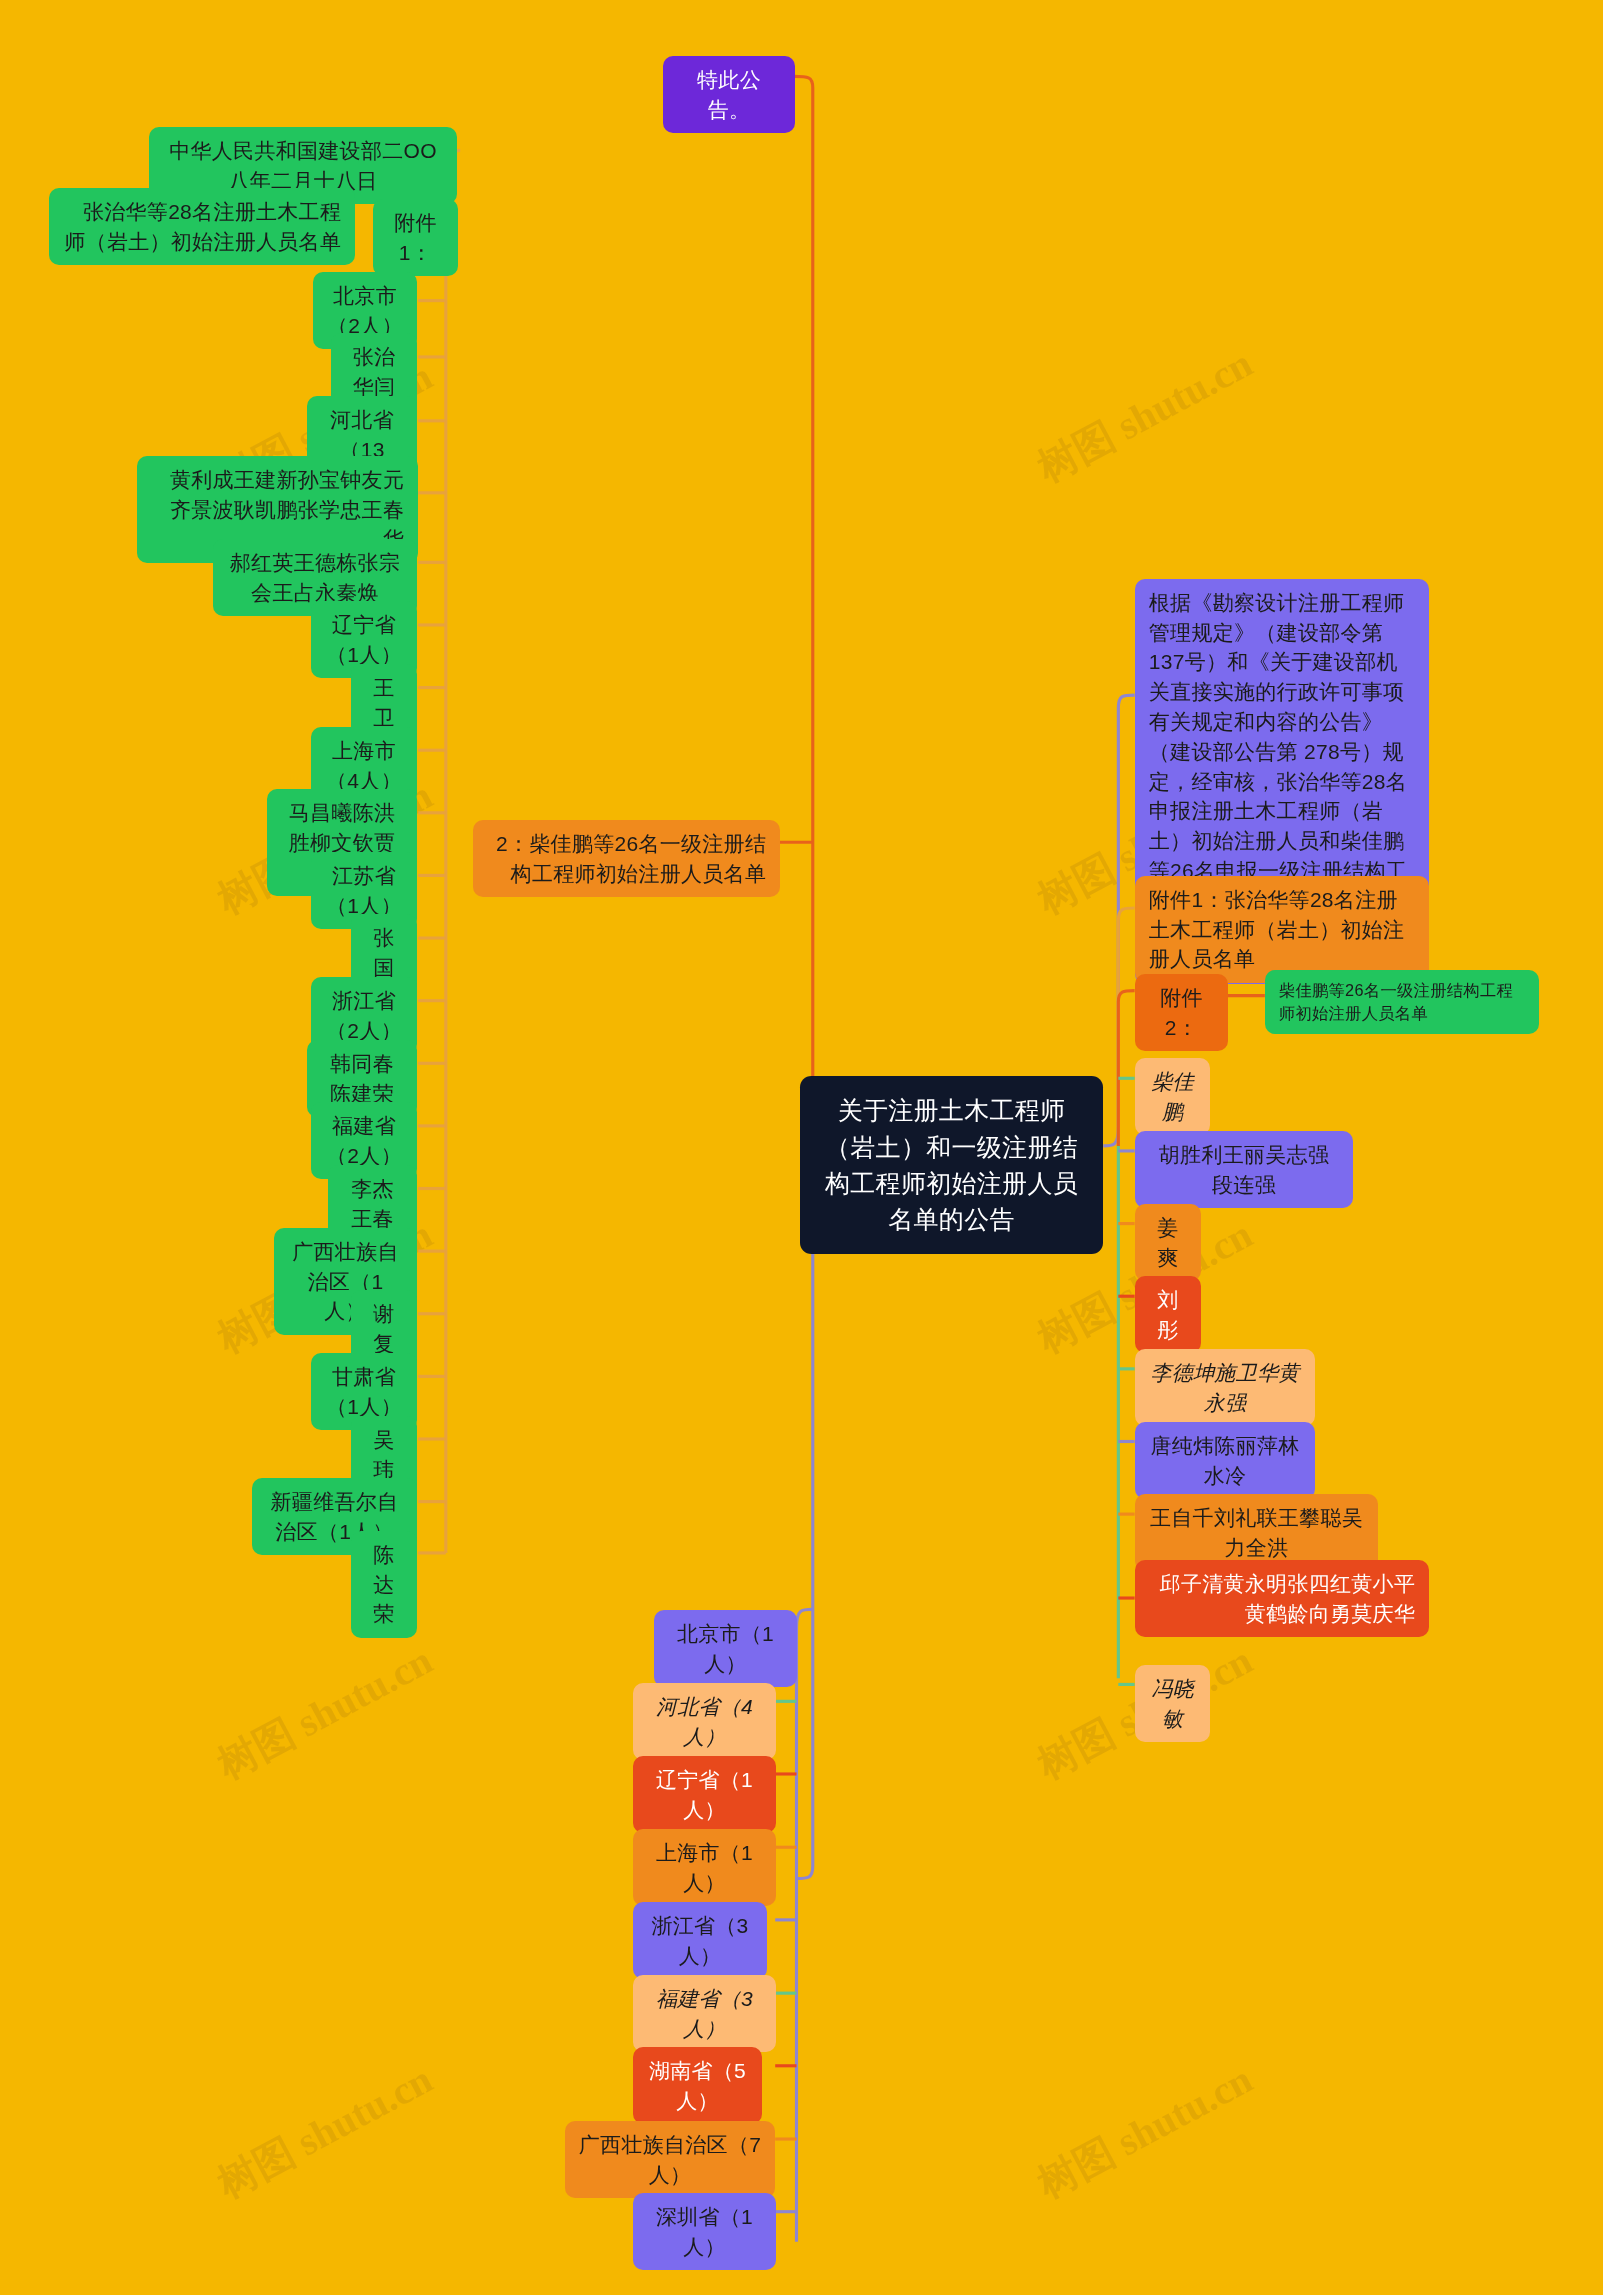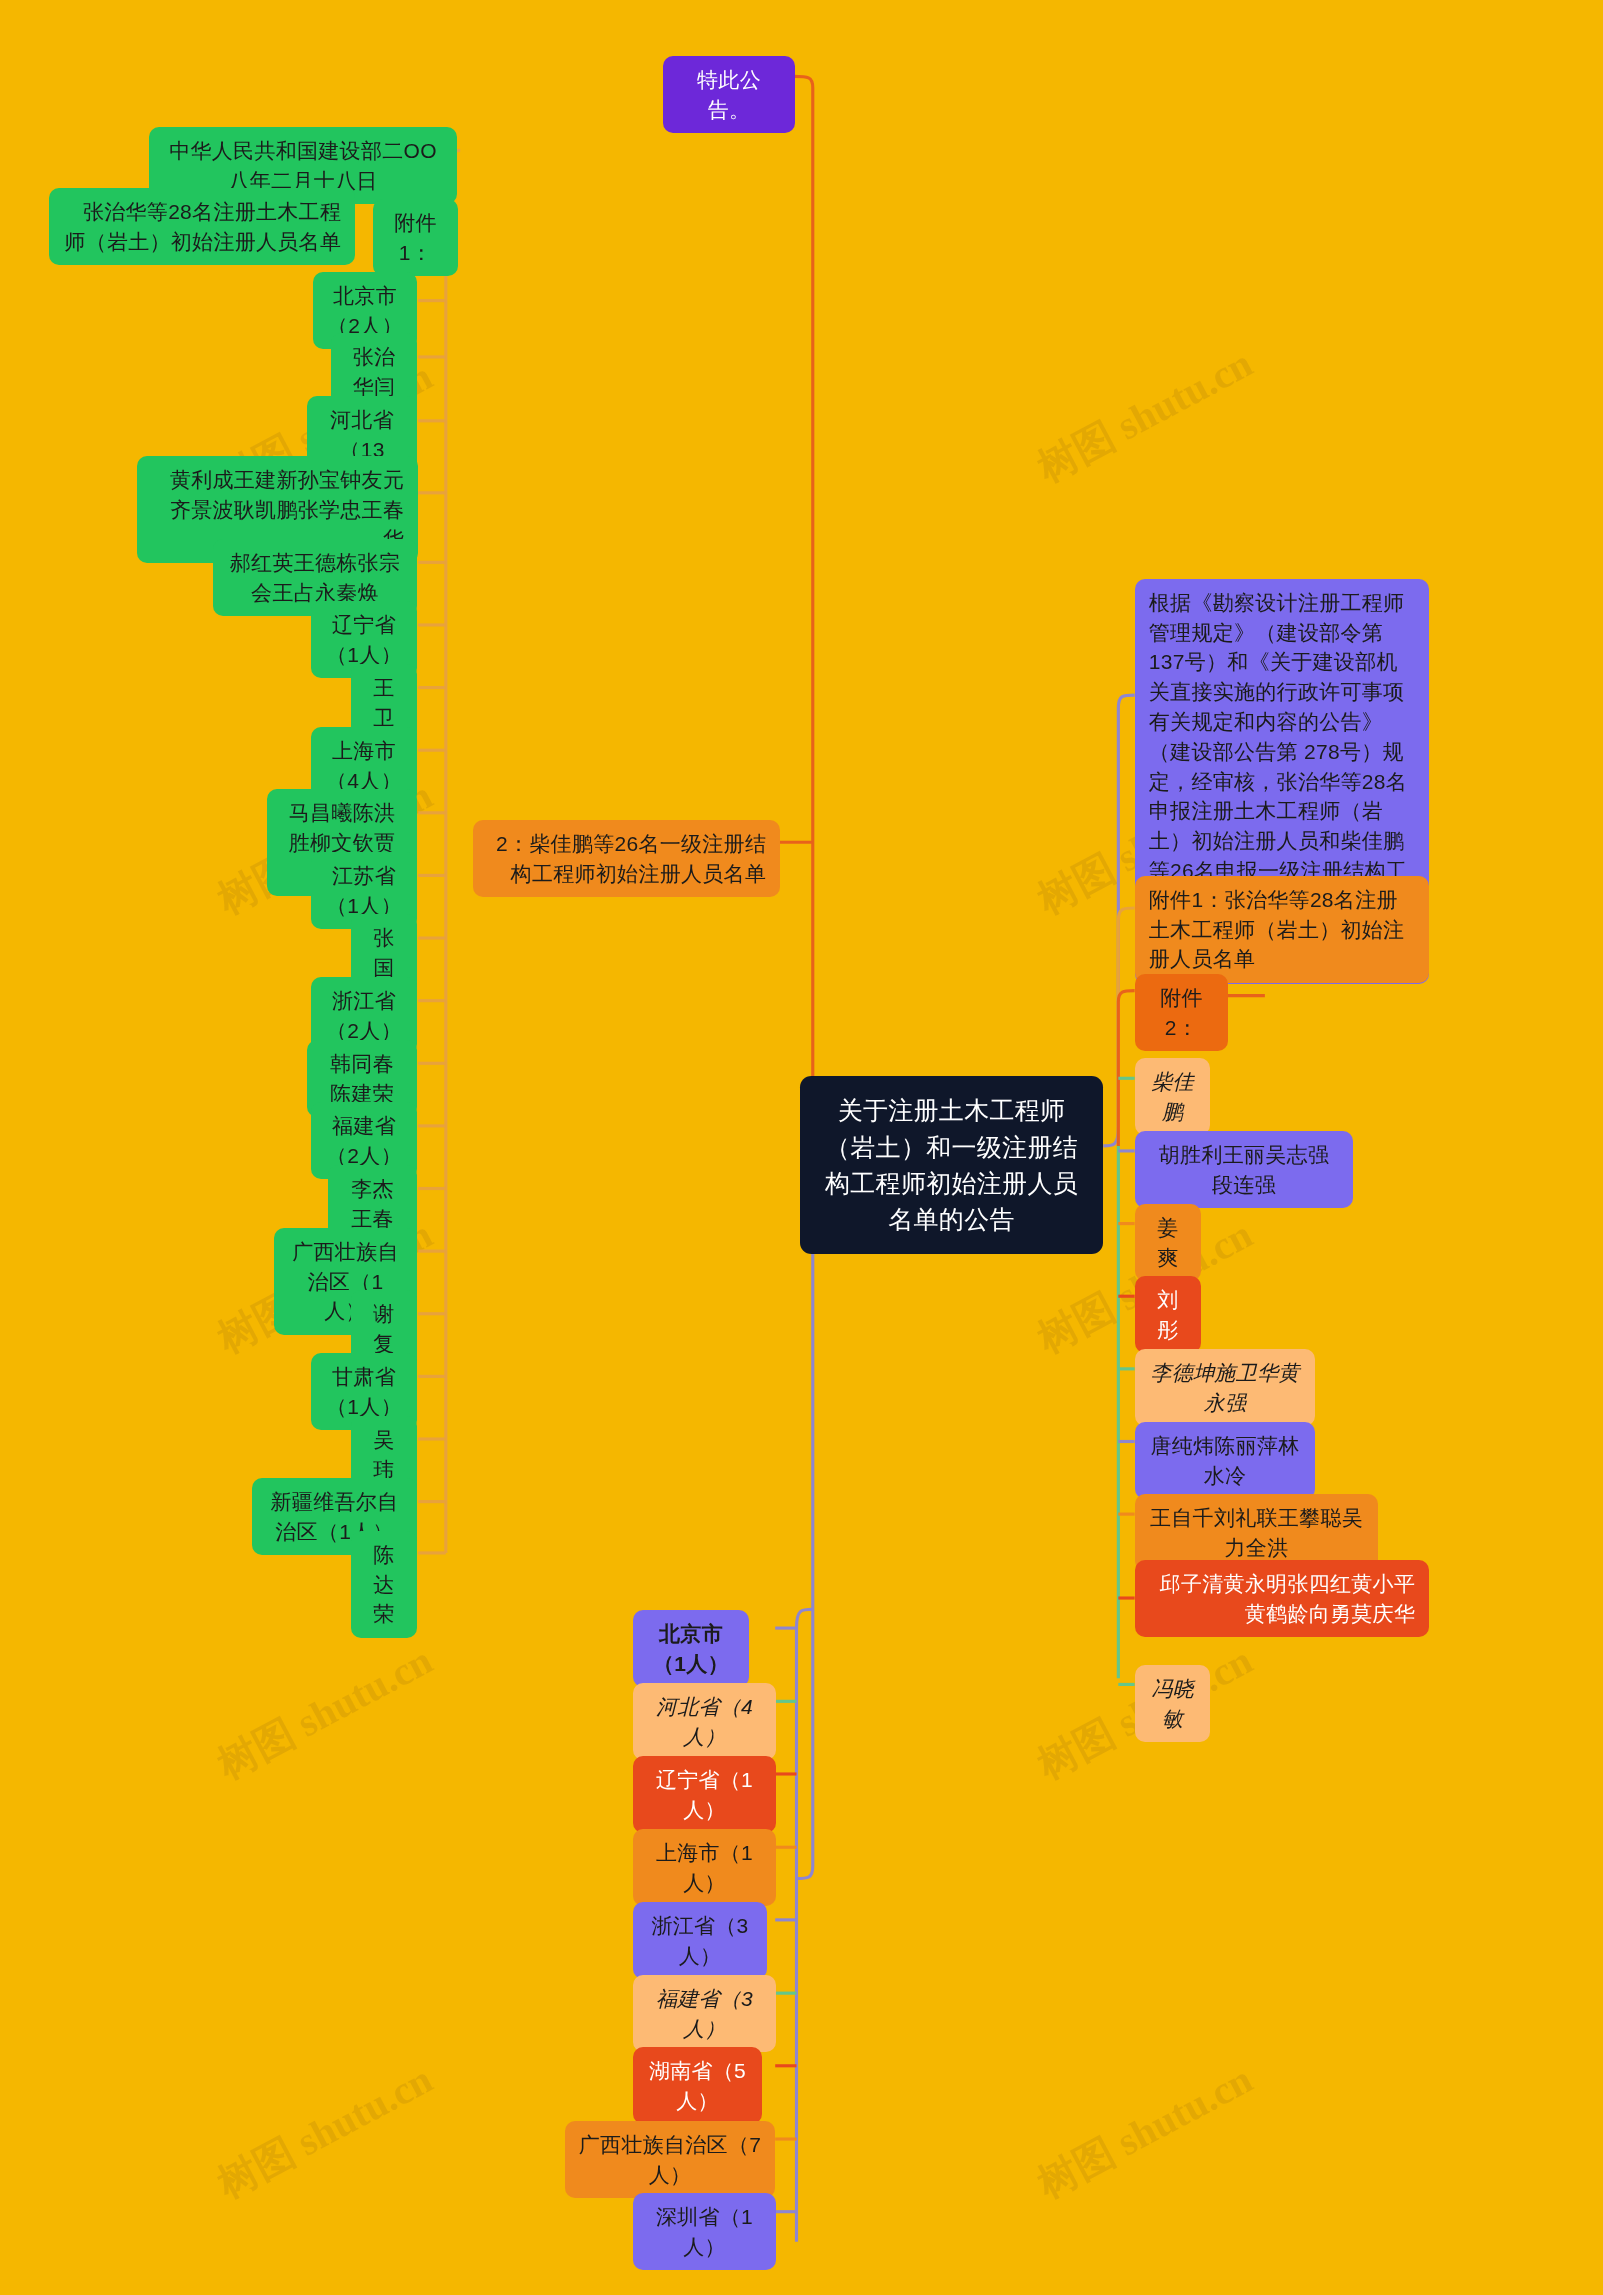--- a/index.html
+++ b/index.html
@@ -223,21 +223,21 @@
     <span>新疆维吾尔自治区（1人）</span>
   </div>
   <div class="node center n-cream" style="left:351px; top:1531px; width:66px;">
     <span>陈达荣</span>
   </div>
 
   <div class="node left n-orange" style="left:473px; top:820px; width:307px;">
     <span>2：柴佳鹏等26名一级注册结构工程师初始注册人员名单</span>
   </div>
 
-  <div class="node center n-purple" style="left:633px; top:1610px; width:116px;font-weight:bold;">
+  <div class="node center n-purple" style="left:654px; top:1610px; width:143px;">
     <span>北京市（1人）</span>
   </div>
   <div class="node center n-green" style="left:633px; top:1683px; width:143px;">
     <span>河北省（4人）</span>
   </div>
   <div class="node center n-red" style="left:633px; top:1756px; width:143px;">
     <span>辽宁省（1人）</span>
   </div>
   <div class="node center n-orange" style="left:633px; top:1829px; width:143px;">
     <span>上海市（1人）</span>
@@ -263,20 +263,23 @@
   </div>
 
   <div class="node right n-orange" style="left:1135px; top:876px; width:294px;">
     <span>附件1：张治华等28名注册土木工程师（岩土）初始注册人员名单</span>
   </div>
 
   <div class="node center n-dorange" style="left:1135px; top:974px; width:93px;">
     <span>附件2：</span>
   </div>
 
+  <div class="node right n-cream" style="left:1265px; top:970px; width:274px; font-size:16.3px;">
+    <span>柴佳鹏等26名一级注册结构工程师初始注册人员名单</span>
+  </div>
 
   <div class="node center n-green" style="left:1135px; top:1058px; width:75px;">
     <span>柴佳鹏</span>
   </div>
   <div class="node center n-purple" style="left:1135px; top:1131px; width:218px;">
     <span>胡胜利王丽吴志强段连强</span>
   </div>
   <div class="node center n-orange" style="left:1135px; top:1204px; width:66px;">
     <span>姜爽</span>
   </div>

